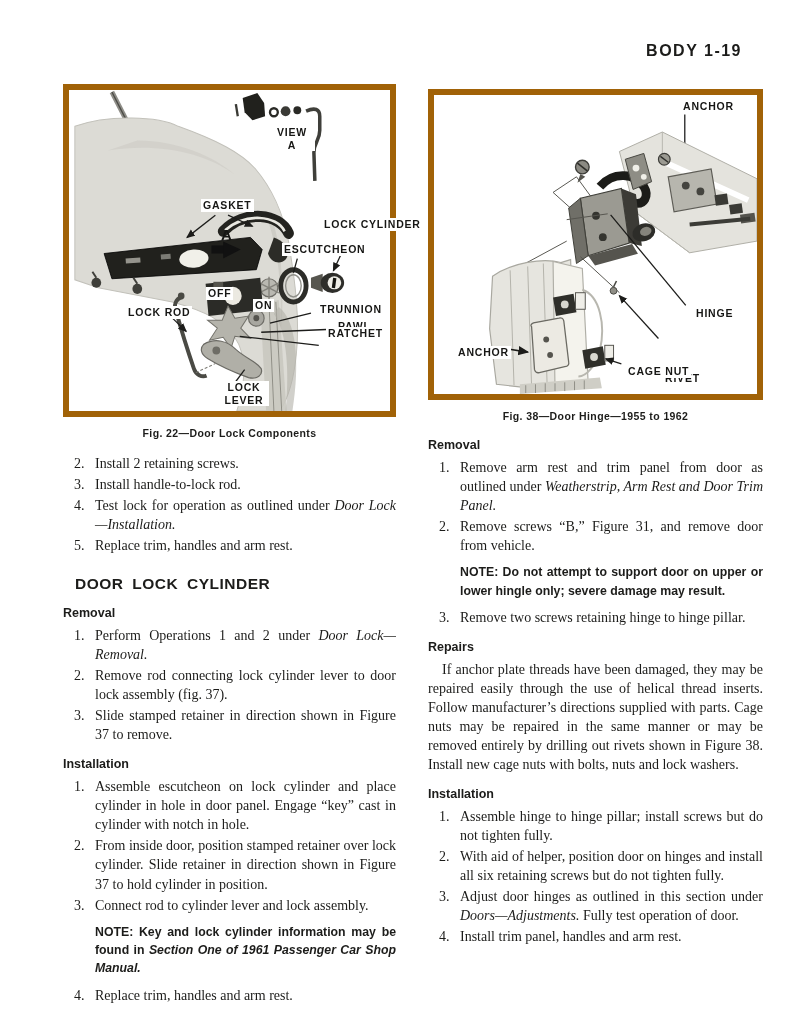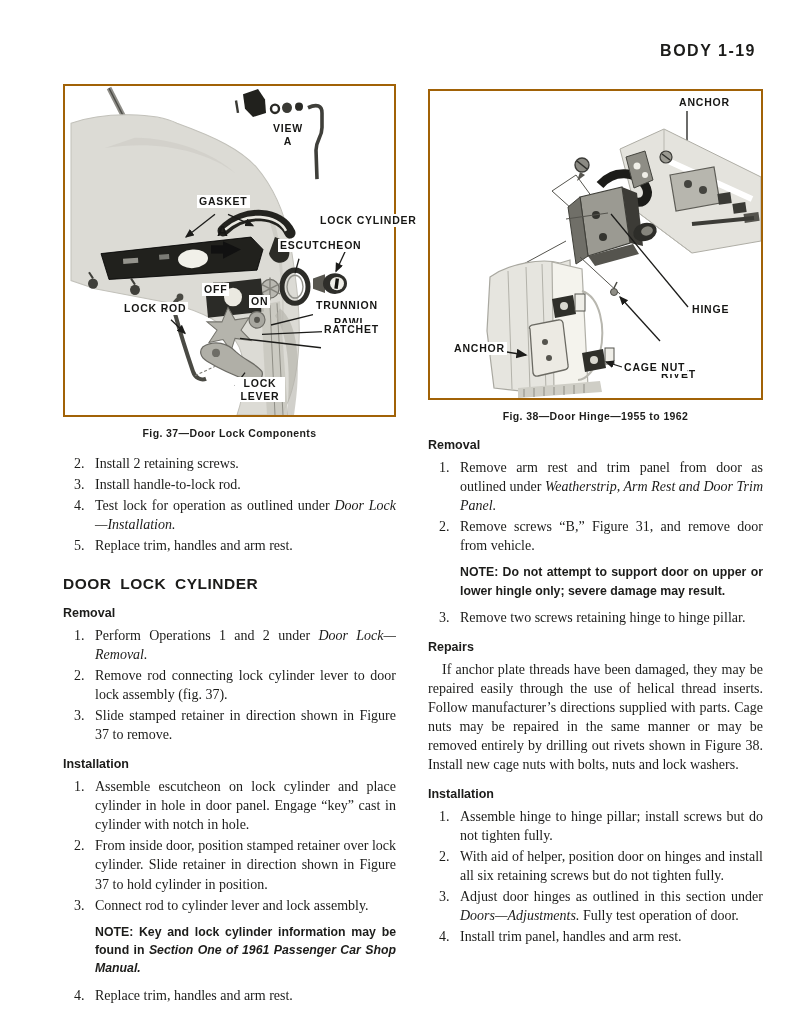--- a/index.html
+++ b/index.html
@@ -1,30 +1,30 @@
 <!DOCTYPE html>
 <html><head>
 <meta charset="utf-8">
 <style>
   html,body{margin:0;padding:0;background:#e8e8e6;}
   .page{position:relative;width:791px;height:1024px;background:#ffffff;color:#1c1c1a;overflow:hidden;margin:0 auto;}
-  .hdr{position:absolute;top:42px;right:35px;font:bold 16px "Liberation Sans",sans-serif;letter-spacing:1.5px;}
+  .hdr{position:absolute;top:42px;right:49px;font:bold 16px "Liberation Sans",sans-serif;letter-spacing:1.5px;}
   .col{position:absolute;font-family:"Liberation Serif",serif;font-size:14px;line-height:1.36;color:#1c1c1a;}
   .col-left{left:63px;top:84px;width:333px;}
   .col-right{left:428px;top:89px;width:335px;}
-  .figbox{position:relative;border:2px solid #a16207;background:#fff;box-sizing:border-box;}
+  .figbox{position:relative;border:6px solid #a16207;background:#fff;box-sizing:border-box;}
   .f37{height:333px;}
   .f38{height:311px;}
   .figbox svg{position:absolute;left:0;top:0;width:100%;height:100%;}
   .figcap{margin:10px 0 0;text-align:center;font:bold 10.5px "Liberation Sans",sans-serif;letter-spacing:.4px;}
   .flabel{position:absolute;font:bold 10.5px/1.2 "Liberation Sans",sans-serif;letter-spacing:.8px;background:#fff;padding:0 2px;white-space:nowrap;color:#161614;}
   .flabel.nobg{background:none;}
   .flabel.ctr{text-align:center;}
   .flabel.big{font-size:15px;letter-spacing:0;}
-  .sec{font:bold 15.5px "Liberation Sans",sans-serif;letter-spacing:.5px;word-spacing:4px;margin:20px 0 9px;}
+  .sec{font:bold 15.5px "Liberation Sans",sans-serif;letter-spacing:.5px;word-spacing:4px;margin:20px 12px 9px;}
   .sub{font:bold 12.5px "Liberation Sans",sans-serif;margin:13px 0 6px;}
   .list{margin-top:15px;}
   .list.tight{margin-top:4px;}
   .li{display:flex;margin:2px 0;}
   .li .num{flex:0 0 32px;box-sizing:border-box;padding-left:11px;}
   .li .litext{flex:1;text-align:justify;}
   .note{font:bold 12.3px/1.5 "Liberation Sans",sans-serif;margin:8px 0 8px 32px;text-align:justify;}
   .para{text-indent:14px;text-align:justify;margin:5px 0 0;}
   .it{font-style:italic;}
 </style>
@@ -122,26 +122,26 @@
       <div class="flabel" style="left:132px;top:109px;">GASKET</div>
       <div class="flabel big nobg" style="left:150px;top:136px;">A</div>
       <div class="flabel" style="left:253px;top:128px;">LOCK  CYLINDER</div>
       <div class="flabel" style="left:213px;top:153px;">ESCUTCHEON</div>
       <div class="flabel" style="left:137px;top:197px;">OFF</div>
       <div class="flabel" style="left:184px;top:209px;">ON</div>
       <div class="flabel" style="left:57px;top:216px;">LOCK  ROD</div>
       <div class="flabel" style="left:249px;top:213px;">TRUNNION</div>
       <div class="flabel" style="left:267px;top:230px;">PAWL</div>
       <div class="flabel" style="left:257px;top:237px;">RATCHET</div>
-      <div class="flabel ctr" style="left:150px;top:291px;width:46px;margin-left:20px;">
+      <div class="flabel ctr" style="left:150px;top:291px;width:46px;">
         <span>LOCK</span><br>
         <span>LEVER</span>
       </div>
     </div>
-    <div class="figcap">Fig. 37—Door Lock Components</div>
+    <div class="figcap">Fig. 22—Door Lock Components</div>
 
     <div class="list">
         <div class="li">
           <span class="num">2.</span>
           <span class="litext"><span>Install 2 retaining screws.</span></span>
         </div>
         <div class="li">
           <span class="num">3.</span>
           <span class="litext"><span>Install handle-to-lock rod.</span></span>
         </div>

